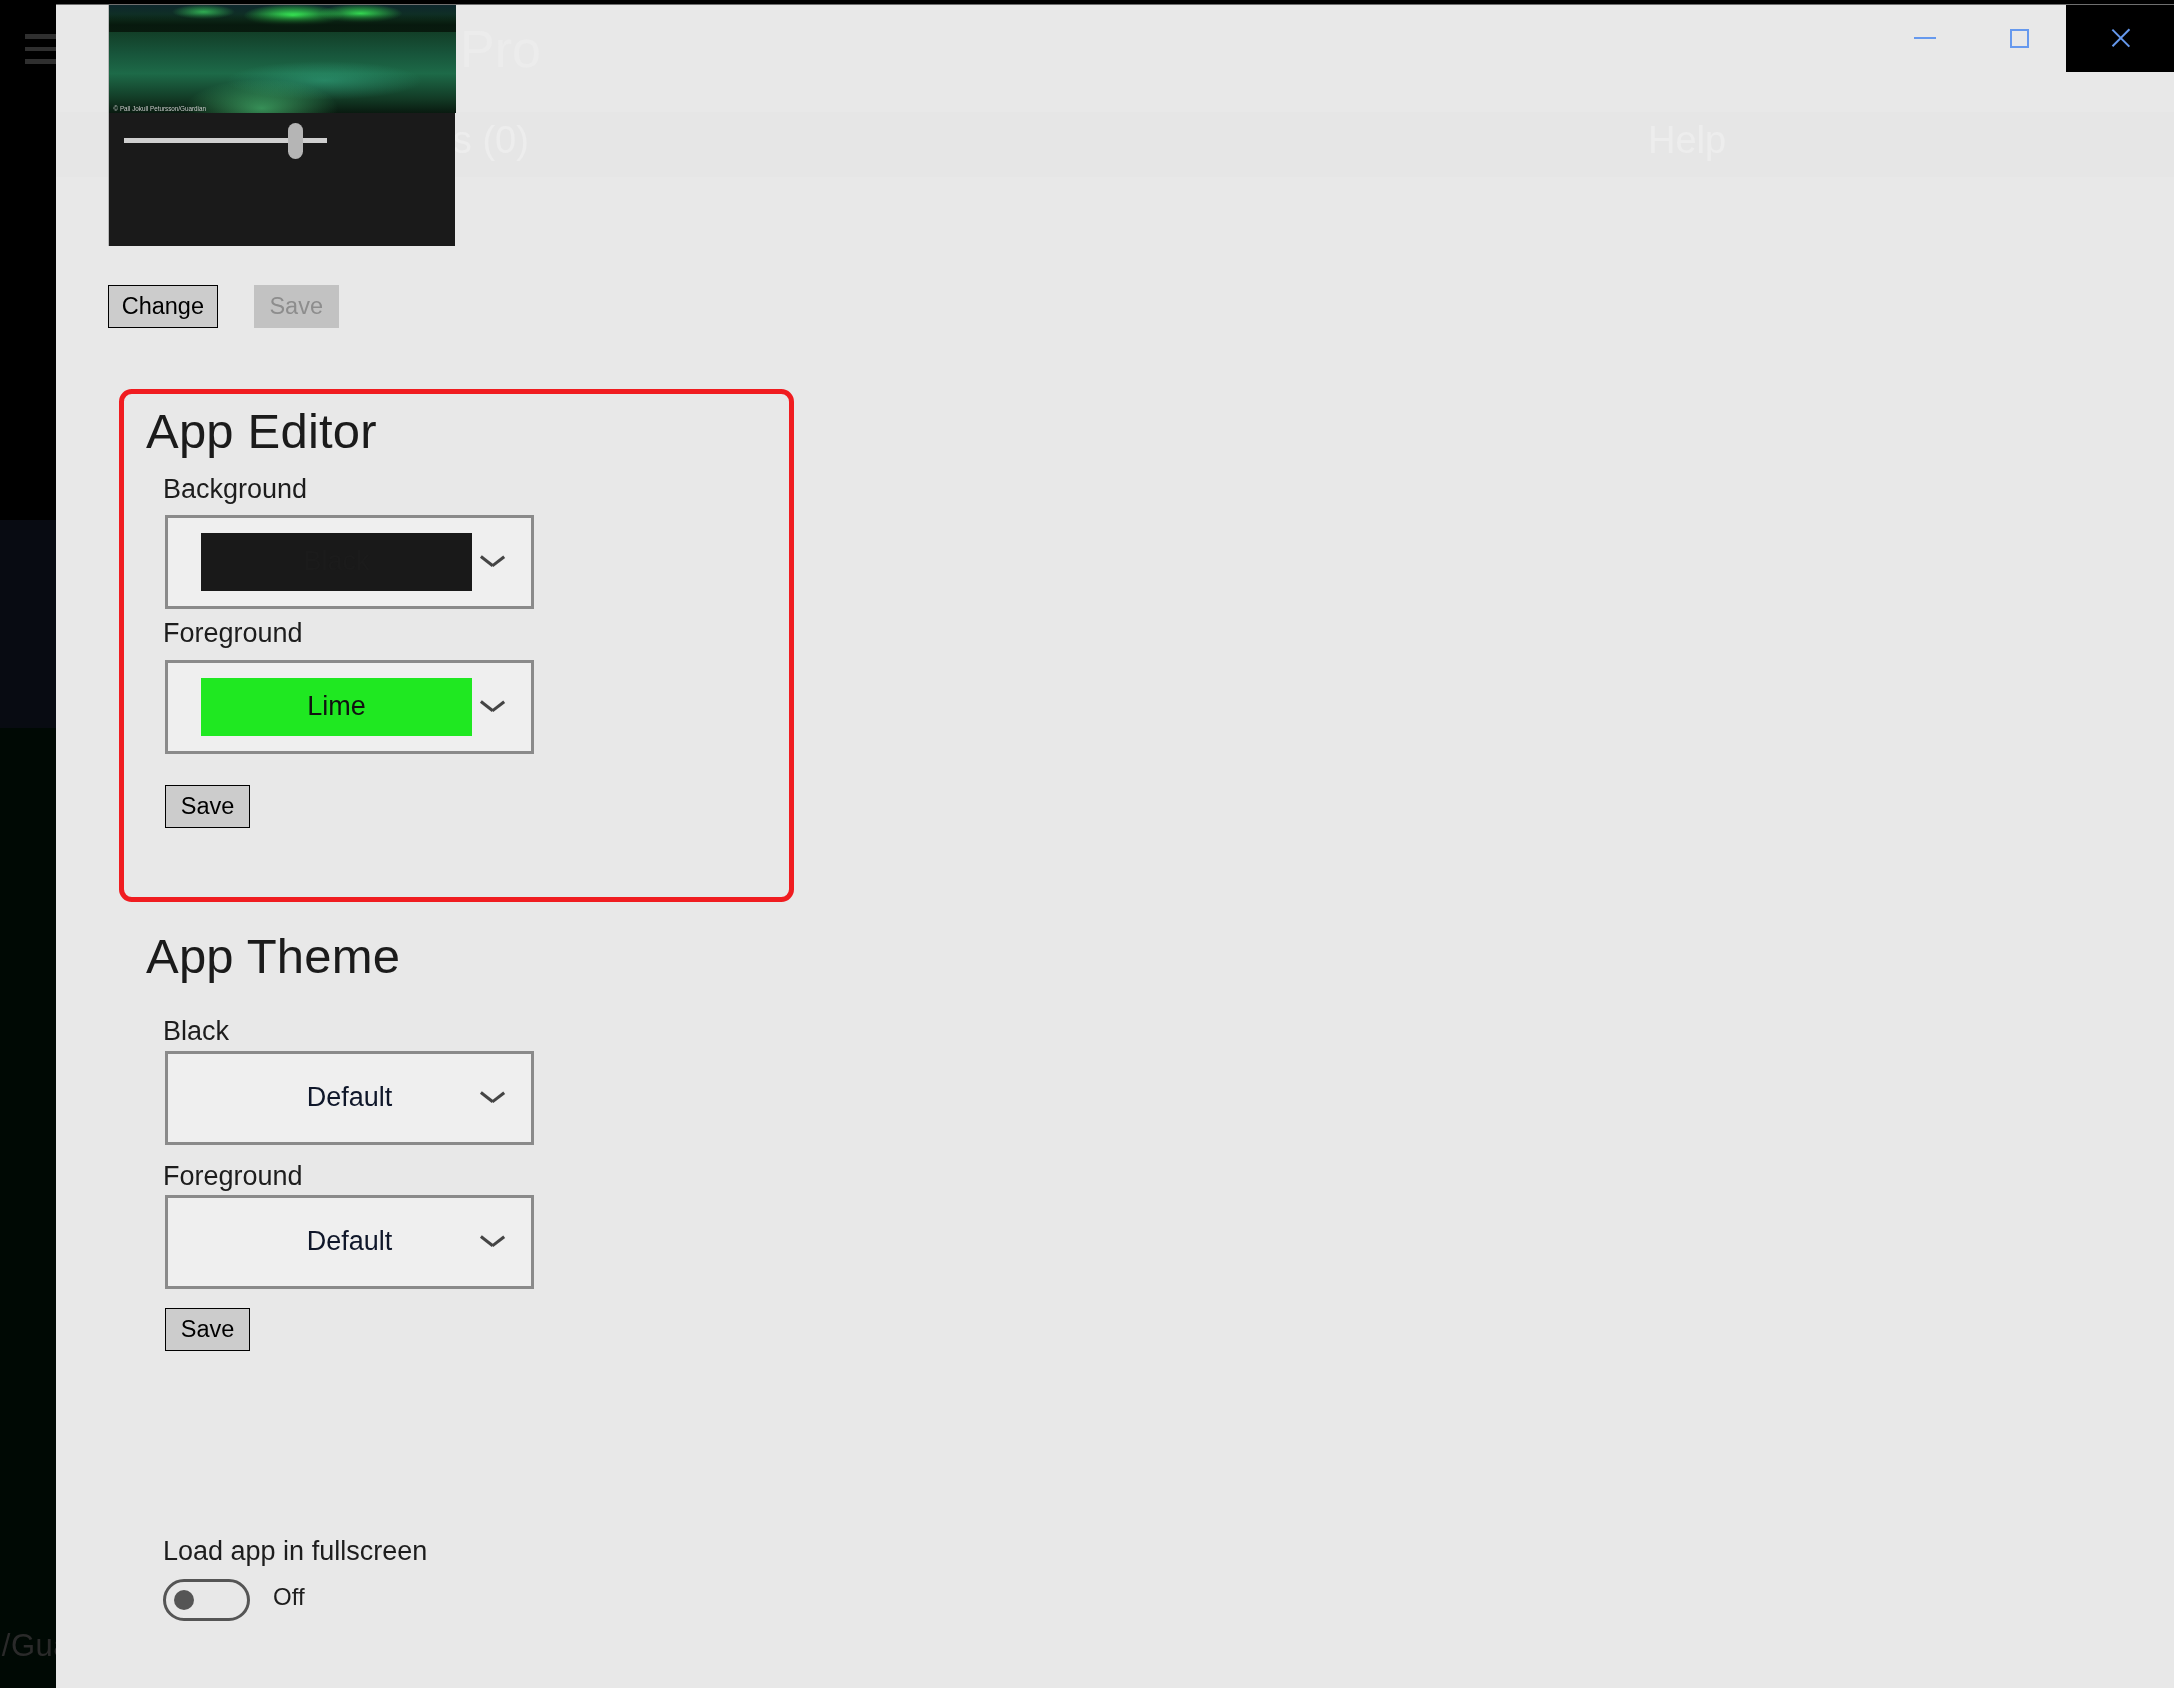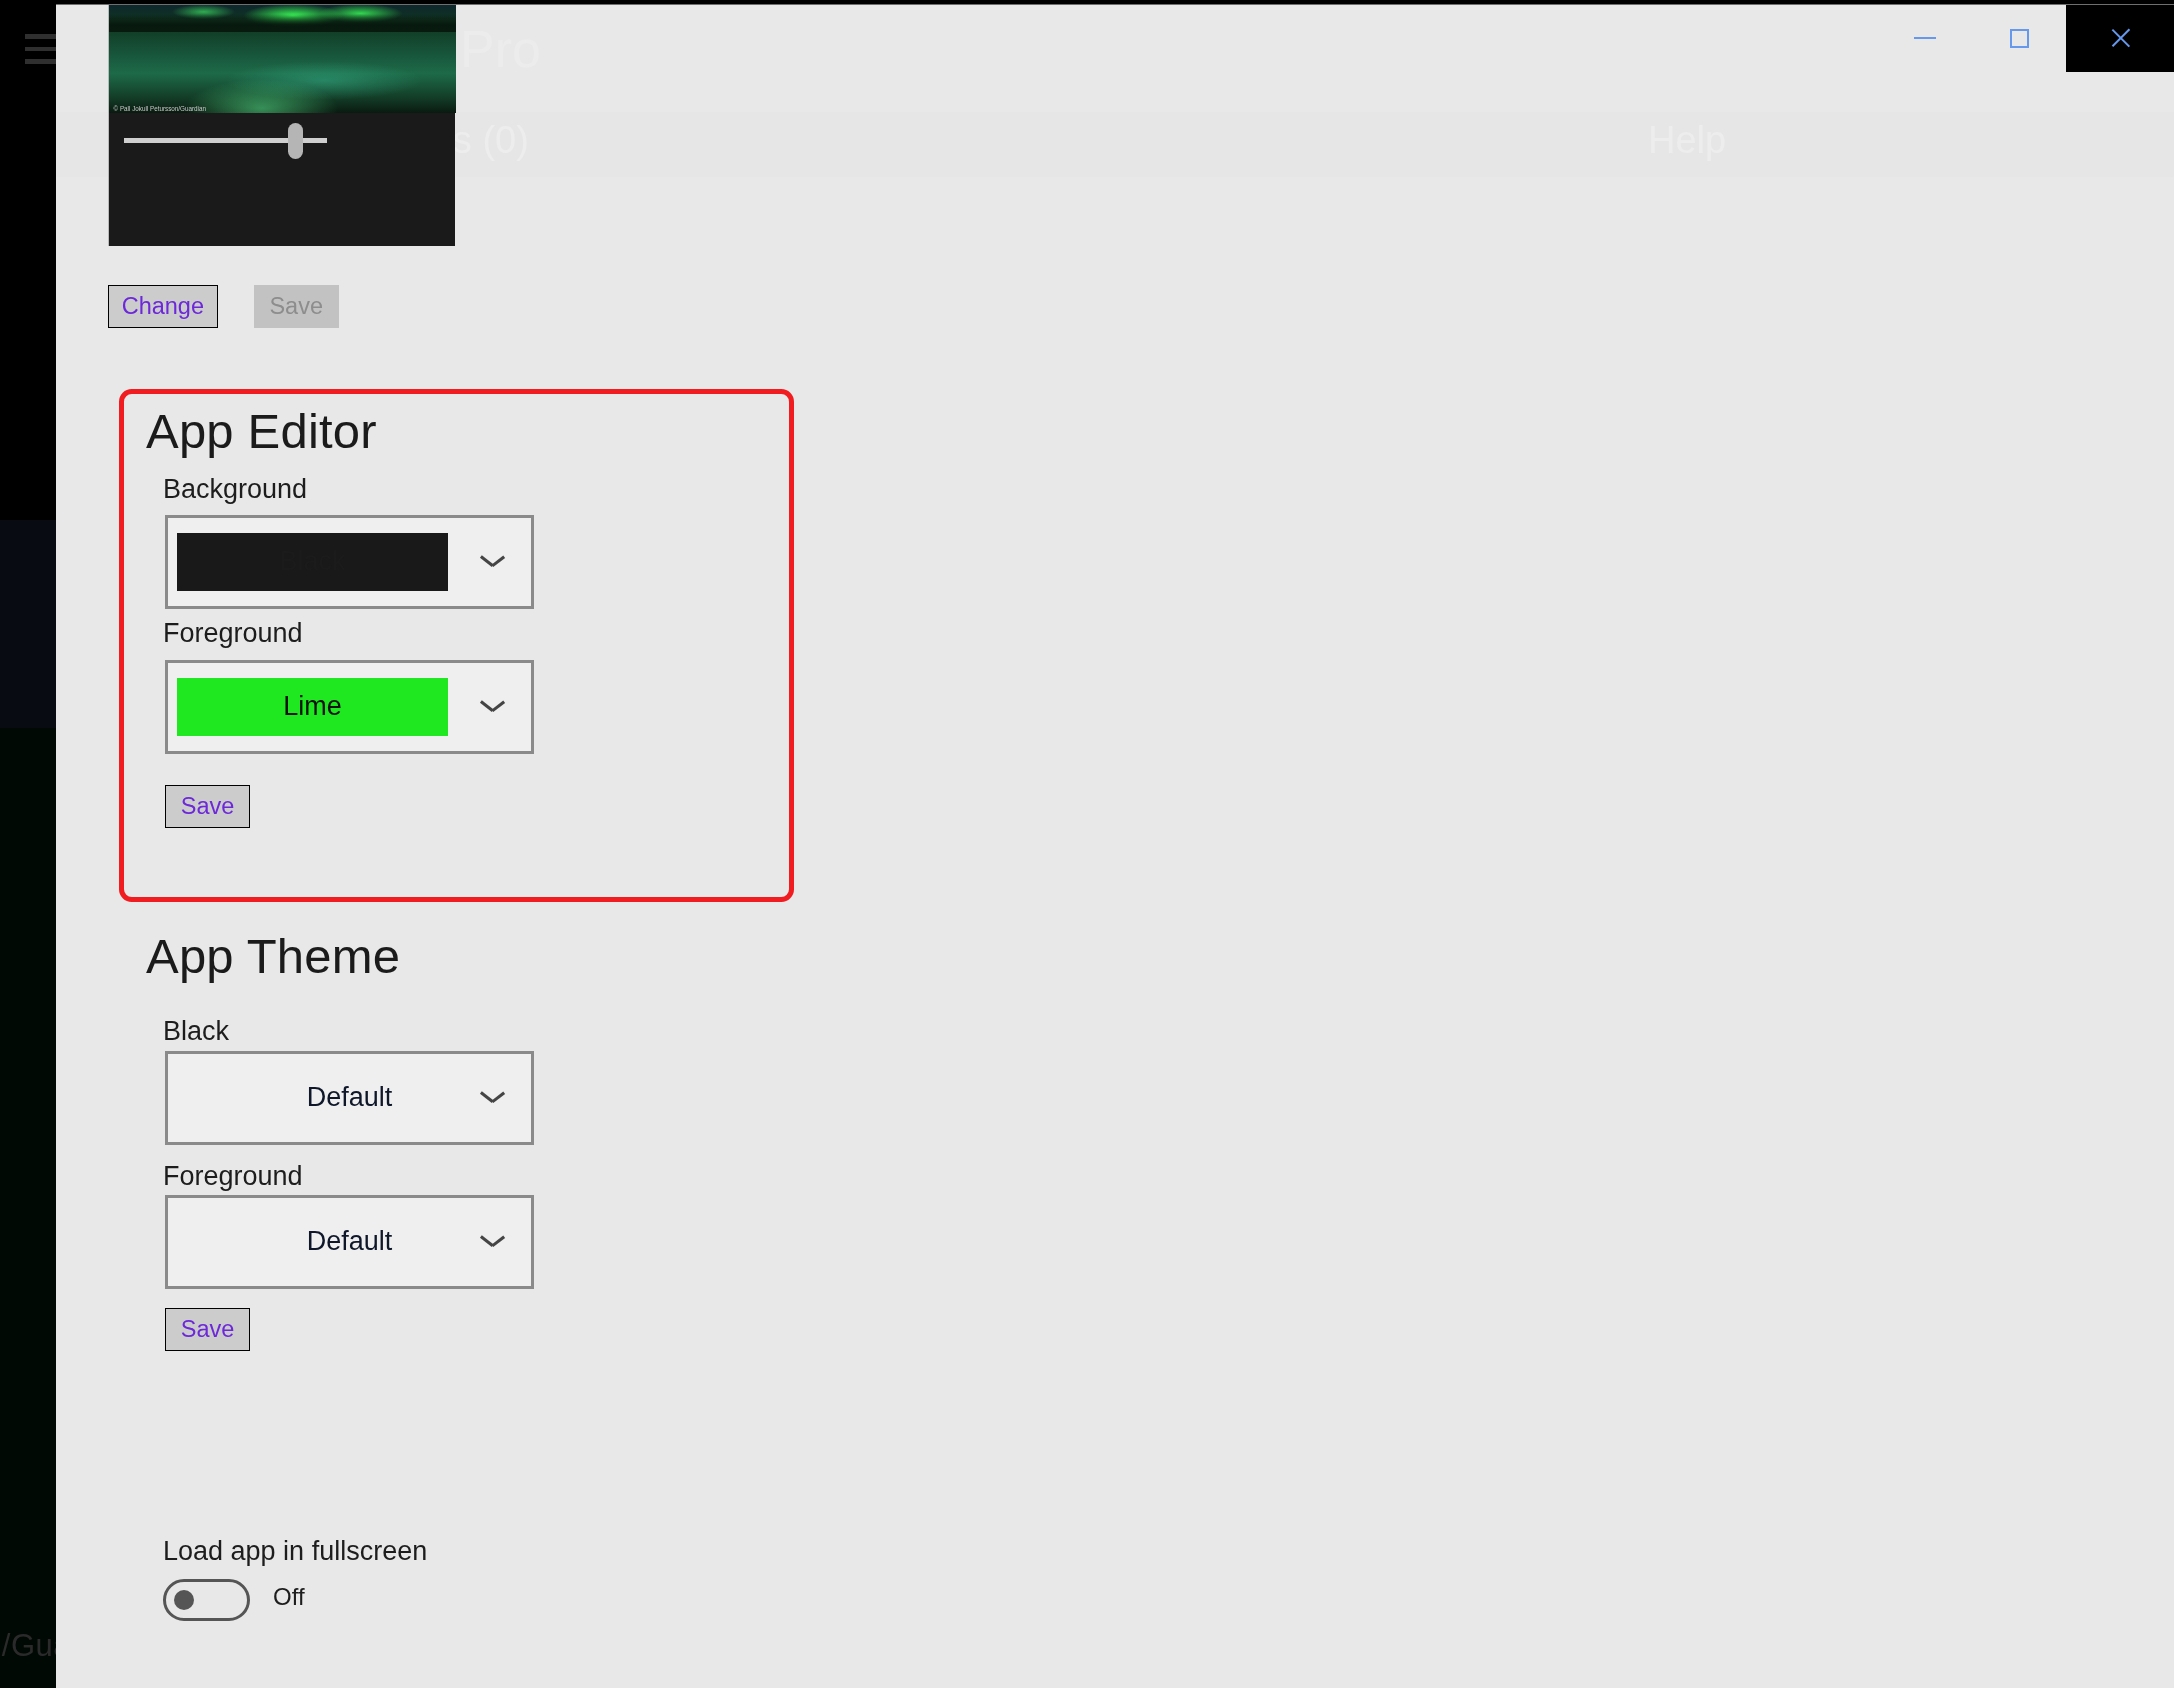--- a/index.html
+++ b/index.html
@@ -184,21 +184,21 @@
   }
 
   
   .btn {
     display: inline-flex;
     align-items: center;
     justify-content: center;
     background: #cccccc;
     border: 1.8px solid #000000;
     font-size: 23.5px;
-    color: #6d28d9;
+    color: #000000;
     font-family: "Liberation Sans", sans-serif;
     padding: 0 12.7px;
     height: 43px;
     min-width: 85px;
   }
   .btn.disabled {
     background: #c2c2c2;
     border-color: transparent;
     color: #8d8d8d;
   }
@@ -238,21 +238,21 @@
   .combo {
     position: absolute;
     width: 369px; height: 94px;
     background: #efefef;
     border: 3.6px solid #8a8a8a;
     display: flex;
     align-items: center;
   }
   .combo-swatch {
     position: absolute;
-    left: 9px;
+    left: 33px;
     width: 271px; height: 58px;
     display: flex;
     align-items: center;
     justify-content: center;
     font-size: 27px;
   }
   .combo-text {
     position: absolute;
     left: 0; right: 0;
     text-align: center;

